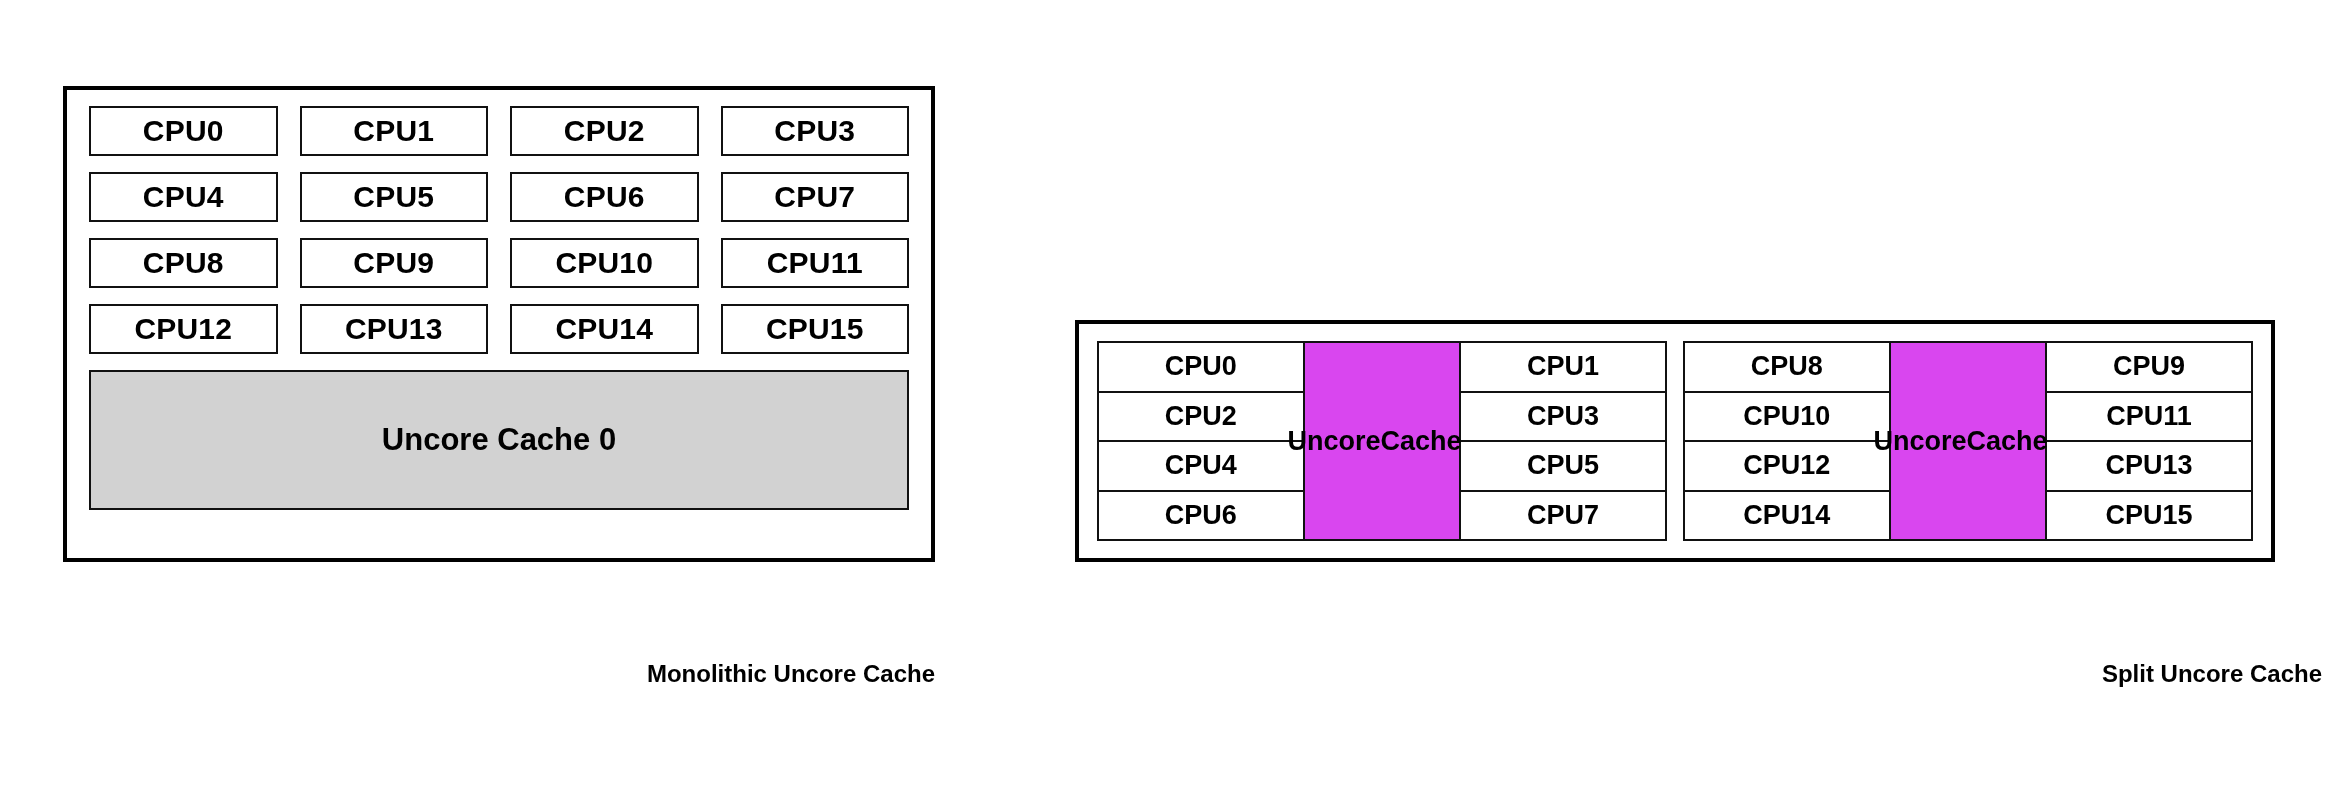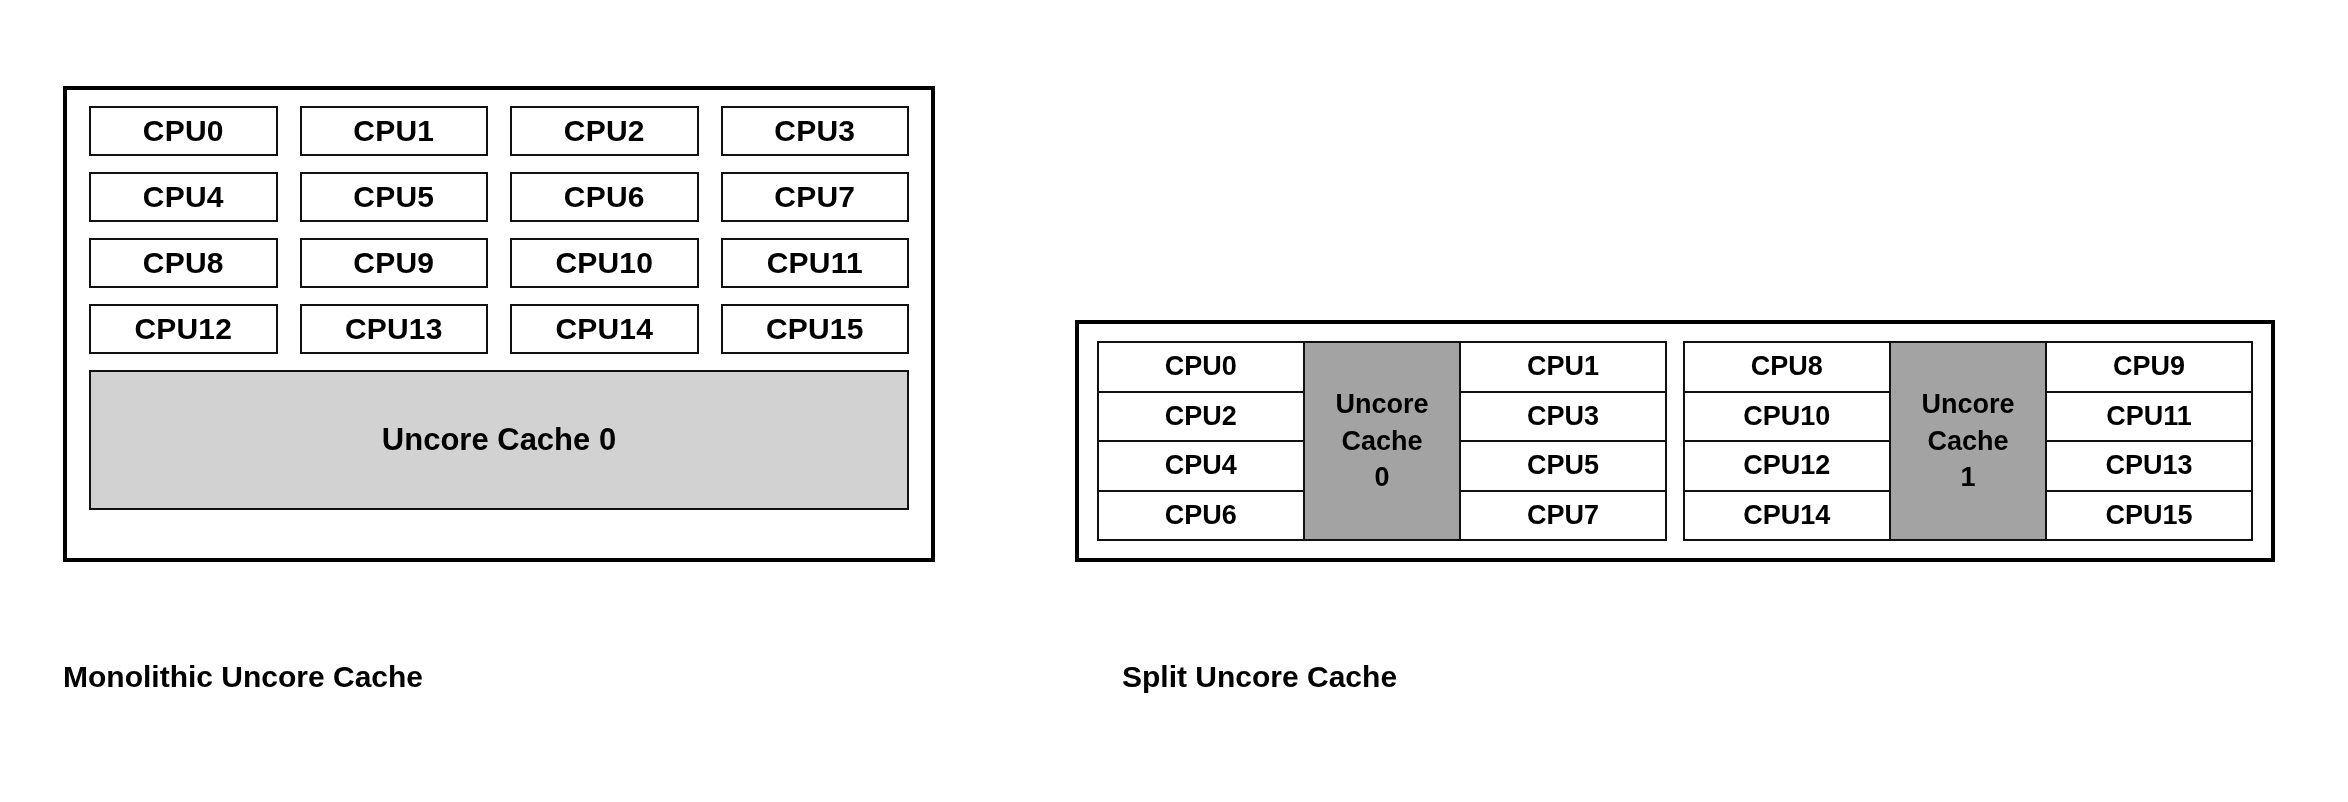--- a/index.html
+++ b/index.html
@@ -107,39 +107,39 @@
     background: #ffffff;
   }
   .cluster-col .cpu-cell-sm:last-child {
     border-bottom: none;
   }
   .cluster-cache {
     width: 28%;
     box-sizing: border-box;
     border-left: 2px solid #111111;
     border-right: 2px solid #111111;
-    background: #a3a3a3;
-    display: flex;
-    flex-direction: column;
+    background: #d946ef;
+    display: flex;
+    flex-direction: row;
     align-items: center;
     justify-content: center;
     font-size: 27px;
     font-weight: bold;
     color: #000000;
     line-height: 1.35;
     text-align: center;
   }
 
   
   .caption {
     position: absolute;
-    font-size: 30px;
-    font-weight: bold;
-    color: #000000;
-    text-align: left;
+    font-size: 24px;
+    font-weight: bold;
+    color: #000000;
+    text-align: right;
     white-space: nowrap;
   }
   #caption-mono {
     left: 63px;
     top: 660px;
     width: 872px;
   }
   #caption-split {
     left: 1122px;
     top: 660px;

